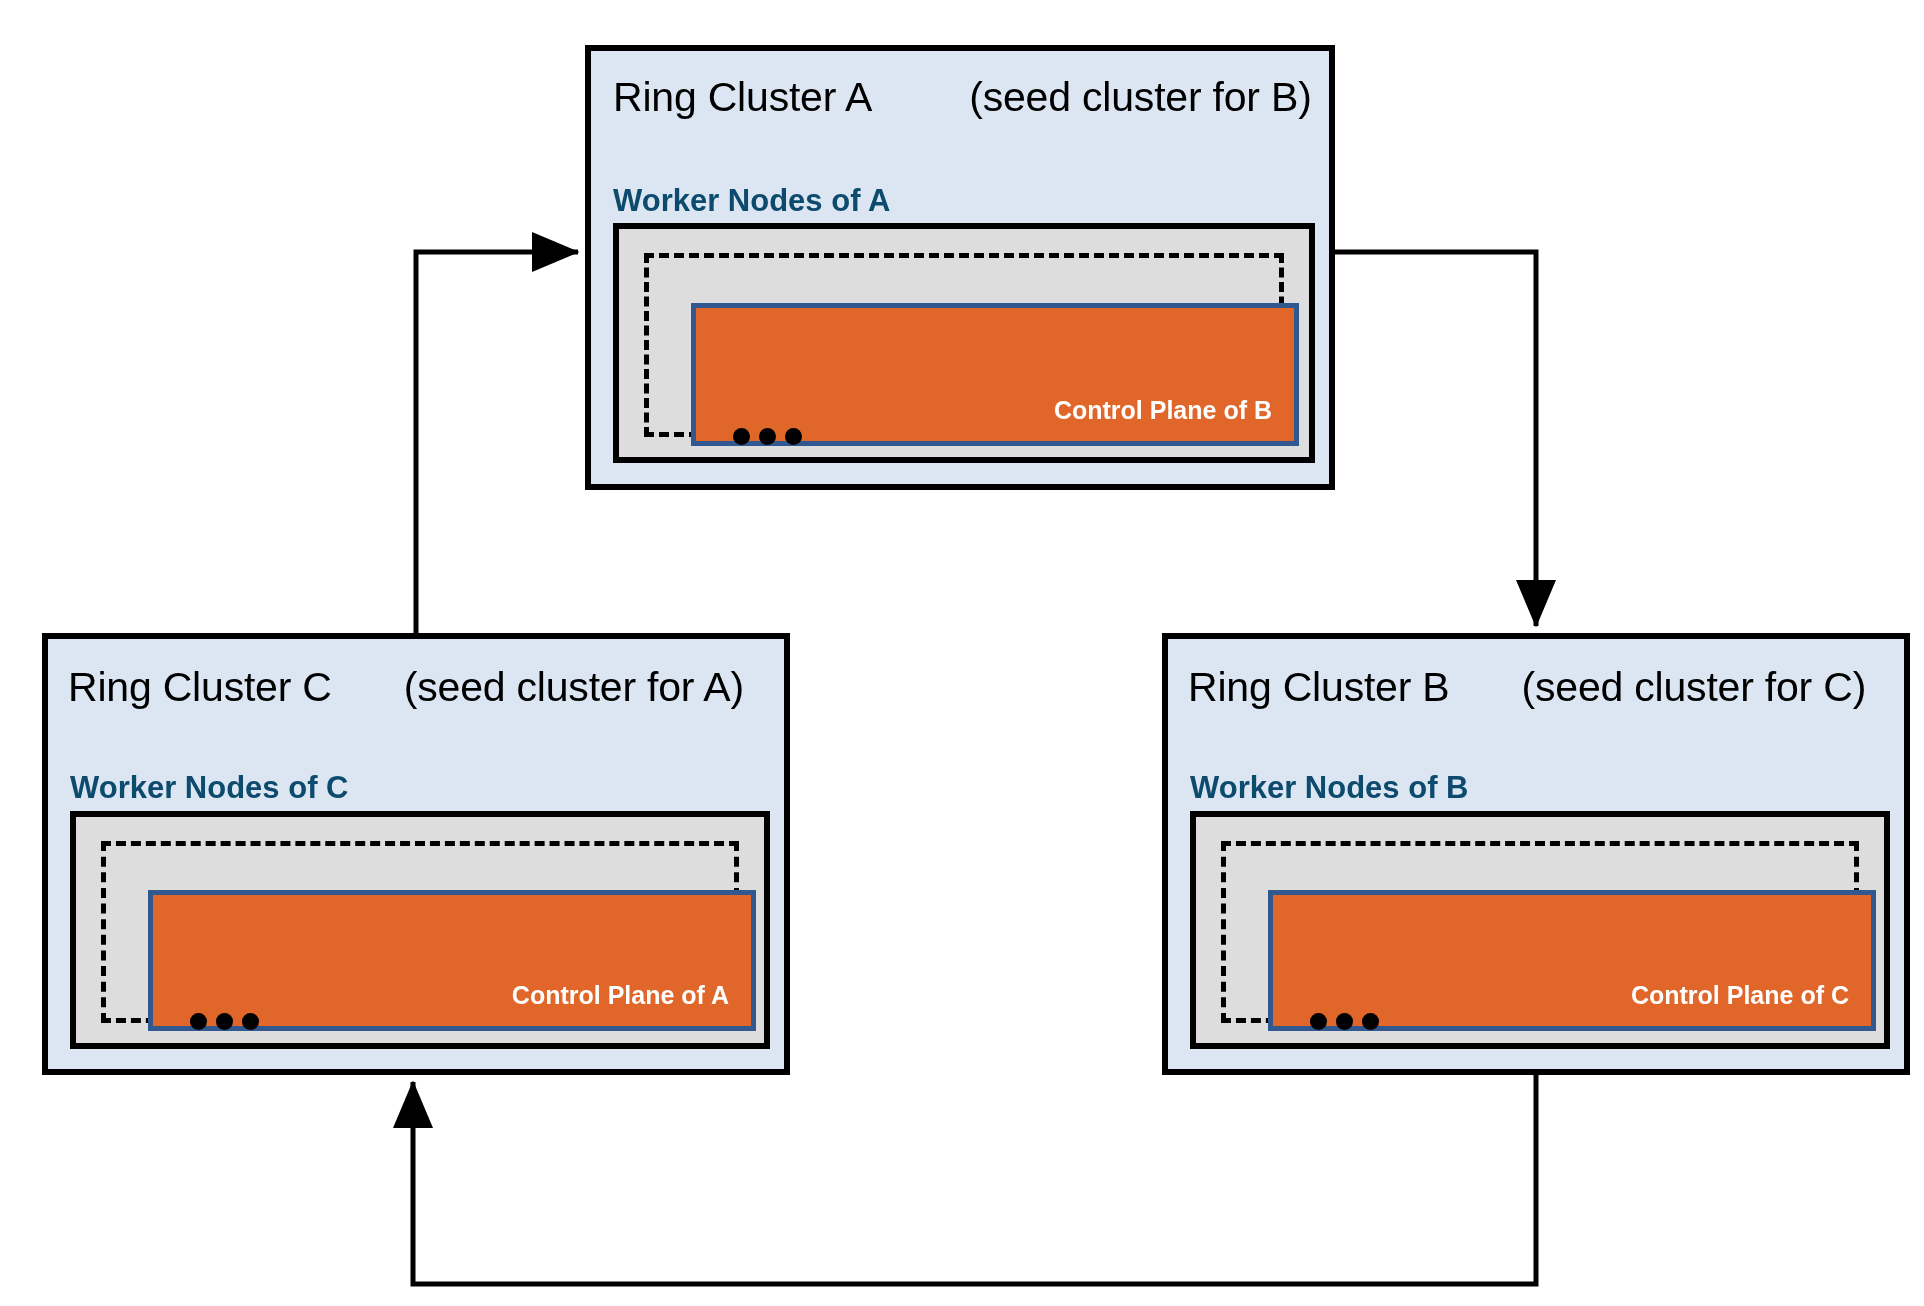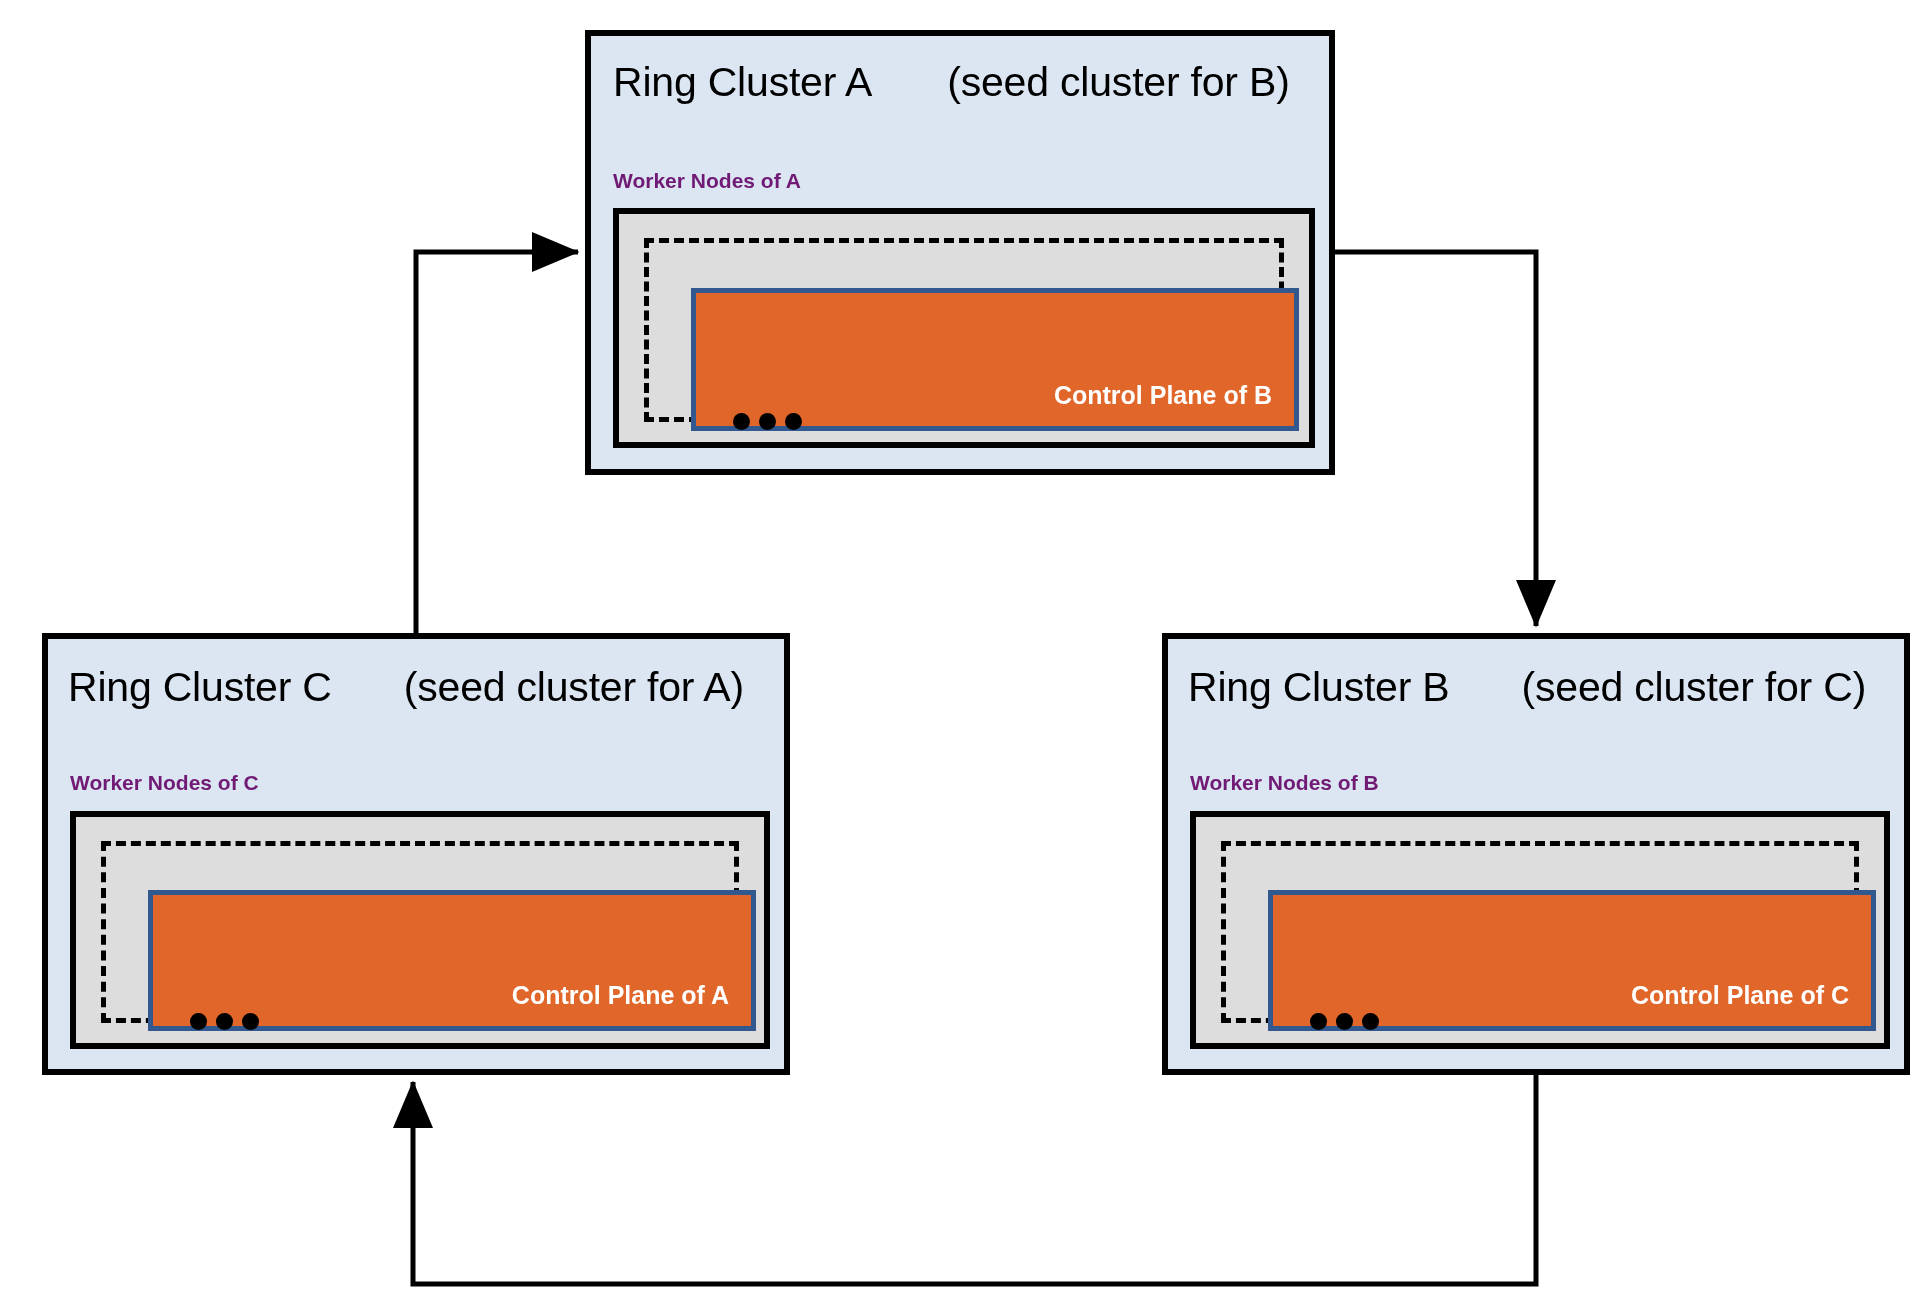--- a/index.html
+++ b/index.html
@@ -54,23 +54,23 @@
     font-size: 41px;
     letter-spacing: -0.2px;
   }
   .cluster-seed {
     font-size: 41px;
     letter-spacing: -0.2px;
   }
 
   .worker-label {
     position: absolute;
-    font-size: 21px;
+    font-size: 31px;
     font-weight: 700;
-    color: #701a75;
+    color: #0c4a6e;
     white-space: nowrap;
     line-height: 1;
   }
 
   
   .node-box {
     position: absolute;
     box-sizing: border-box;
     background: #dddddd;
     border: 6px solid #000000;
@@ -107,23 +107,23 @@
   }
   .ellipsis-dots span {
     display: block;
     width: 17px;
     height: 17px;
     border-radius: 50%;
     background: #000000;
   }
 
   
-  #cluster-a { left: 585px; top: 30px; width: 750px; height: 445px; }
+  #cluster-a { left: 585px; top: 45px; width: 750px; height: 445px; }
   #cluster-a .cluster-title { left: 22px; top: 26px; }
-  #cluster-a .cluster-seed { margin-left: 75px; }
+  #cluster-a .cluster-seed { margin-left: 97px; }
   #cluster-a .worker-label { left: 22px; top: 134px; }
   #cluster-a .node-box { left: 22px; top: 172px; width: 702px; height: 240px; }
   #cluster-a .dashed-box { left: 25px; top: 24px; width: 640px; height: 184px; }
   #cluster-a .control-plane { left: 42px; top: 45px; width: 608px; height: 143px; }
   #cluster-a .ellipsis-dots { left: 84px; top: 170px; }
 
   
   #cluster-c { left: 42px; top: 633px; width: 748px; height: 442px; }
   #cluster-c .cluster-title { left: 20px; top: 28px; }
   #cluster-c .cluster-seed { margin-left: 72px; }

